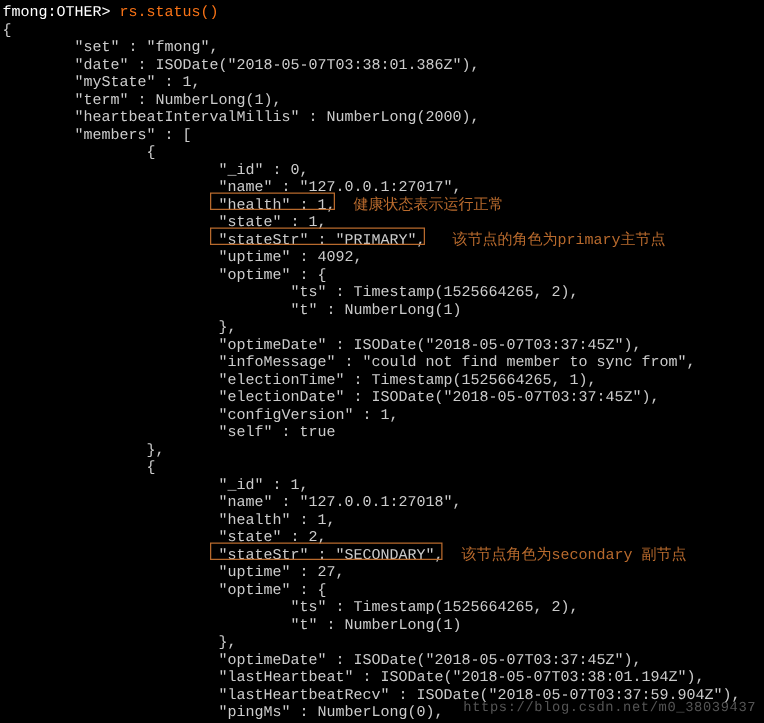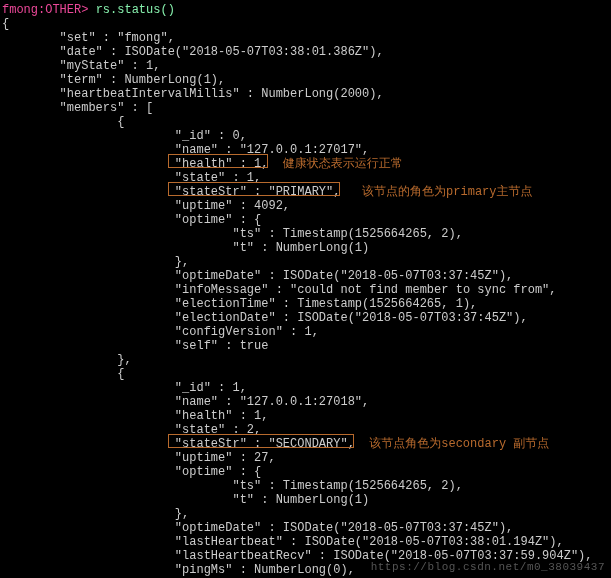--- a/index.html
+++ b/index.html
@@ -16,22 +16,22 @@
     line-height: 14px;
     color: #ccc;
     position: relative;
   }
   pre {
     margin: 0;
     padding: 3px 2px;
     white-space: pre;
     font-family: inherit;
   }
-  .prompt { color: #ec4899; }
-  .c-white { color: #86efac; text-align: right; }
+  .prompt { color: #ffffff; }
+  .c-white { color: #f97316; text-align: right; }
   .annot {
     color: #b86a2d;
   }
   .box {
     position: absolute;
     border: 1px solid #b86a2d;
     box-sizing: border-box;
   }
   .watermark {
     position: absolute;

